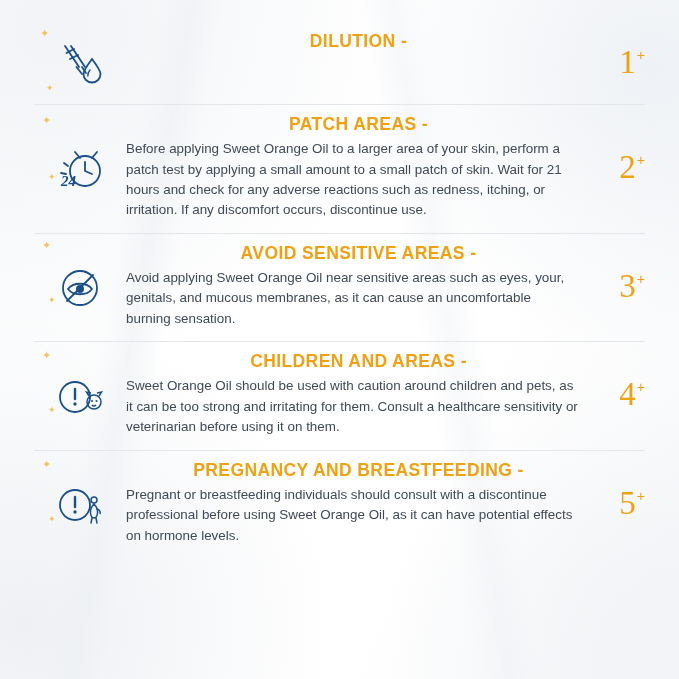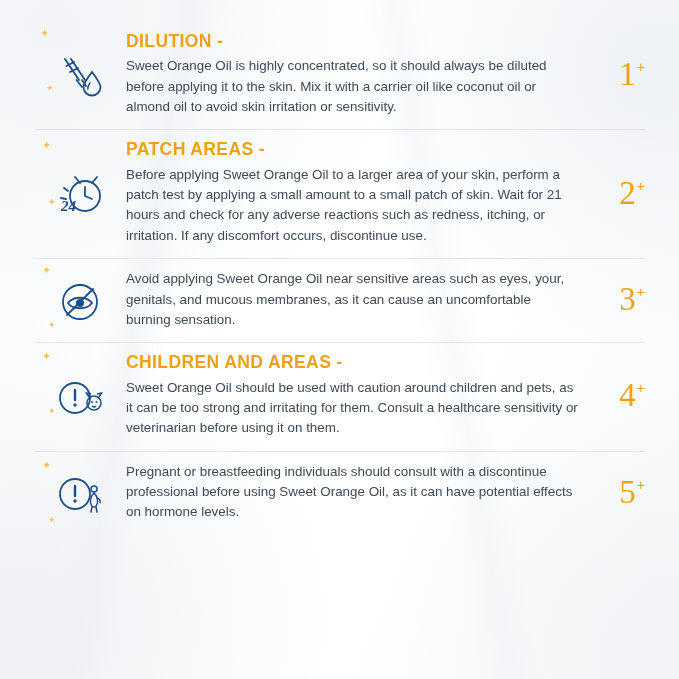--- a/index.html
+++ b/index.html
@@ -69,20 +69,21 @@
     padding-right: 10px;
   }
 
   .tip-title {
     color: #f0a112;
     font-weight: bold;
     font-size: 17.5px;
     letter-spacing: 0.4px;
     margin: 0 0 5px 0;
     line-height: 1.1;
+    text-align: center;
   }
   .tip-title .dash {
     font-weight: bold;
   }
   .tip-body {
     color: #3f4a57;
     font-size: 13.4px;
     line-height: 1.52;
     margin: 0;
     max-width: 452px;
@@ -143,21 +144,20 @@
         </g>
         <path d="M40 23 C46 31 48.5 34.5 48.5 38 A8 8 0 0 1 31.5 38 C31.5 34.5 34 31 40 23 Z" fill="none" stroke="#1a4f8a" stroke-width="1.8"></path>
         <path d="M38 34 C36 36.5 35.5 38 35.8 40" stroke="#1a4f8a" stroke-width="1.4" fill="none" stroke-linecap="round"></path>
       </svg>
     </div>
     <div class="text-cell">
       <div class="tip-title">
         <span>DILUTION</span>
         <span class="dash">-</span>
       </div>
-      <p class="tip-body">Sweet Orange Oil is highly concentrated, so it should always be diluted before applying it to the skin. Mix it with a carrier oil like coconut oil or almond oil to avoid skin irritation or sensitivity.</p>
     </div>
     <div class="num-cell">
       <span class="num">1</span>
       <span class="num-mark">+</span>
     </div>
   </div>
 
   <div class="tip-row">
     <div class="icon-cell">
       <span class="sparkle" style="left:8px; top:10px;">✦</span>
@@ -192,20 +192,24 @@
       <span class="sparkle" style="left:8px; top:6px;">✦</span>
       <span class="sparkle" style="left:14px; top:62px; font-size:9px;">✦</span>
       <svg width="56" height="56" viewBox="0 0 56 56">
         <circle cx="28" cy="28" r="17" fill="none" stroke="#1a4f8a" stroke-width="1.8"></circle>
         <path d="M16 29 C21 22 35 22 40 29 C35 36 21 36 16 29 Z" fill="none" stroke="#1a4f8a" stroke-width="1.8"></path>
         <circle cx="28" cy="29" r="4" fill="#1a4f8a"></circle>
         <line x1="15" y1="41" x2="41" y2="15" stroke="#1a4f8a" stroke-width="1.8" stroke-linecap="round"></line>
       </svg>
     </div>
     <div class="text-cell">
+      <div class="tip-title">
+        <span>AVOID SENSITIVE AREAS</span>
+        <span class="dash">-</span>
+      </div>
       <p class="tip-body">Avoid applying Sweet Orange Oil near sensitive areas such as eyes, your, genitals, and mucous membranes, as it can cause an uncomfortable burning sensation.</p>
     </div>
     <div class="num-cell">
       <span class="num">3</span>
       <span class="num-mark">+</span>
     </div>
   </div>
 
   <div class="tip-row">
     <div class="icon-cell">
@@ -249,20 +253,24 @@
         <g stroke="#1a4f8a" stroke-width="1.5" fill="none" stroke-linecap="round">
           <circle cx="43" cy="23" r="3"></circle>
           <path d="M43 27 q-4 4 -3.5 9 q0.5 5 3.5 5 q3 0 3.5 -5 q0.5 -5 -3.5 -9 Z"></path>
           <path d="M46 32 q3.5 1 3.2 4.5"></path>
           <path d="M41 41 l-1 5"></path>
           <path d="M45 41 l1 5"></path>
         </g>
       </svg>
     </div>
     <div class="text-cell">
+      <div class="tip-title">
+        <span>PREGNANCY AND BREASTFEEDING</span>
+        <span class="dash">-</span>
+      </div>
       <p class="tip-body">Pregnant or breastfeeding individuals should consult with a discontinue professional before using Sweet Orange Oil, as it can have potential effects on hormone levels.</p>
     </div>
     <div class="num-cell">
       <span class="num">5</span>
       <span class="num-mark">+</span>
     </div>
   </div>
 
 </div>
 

